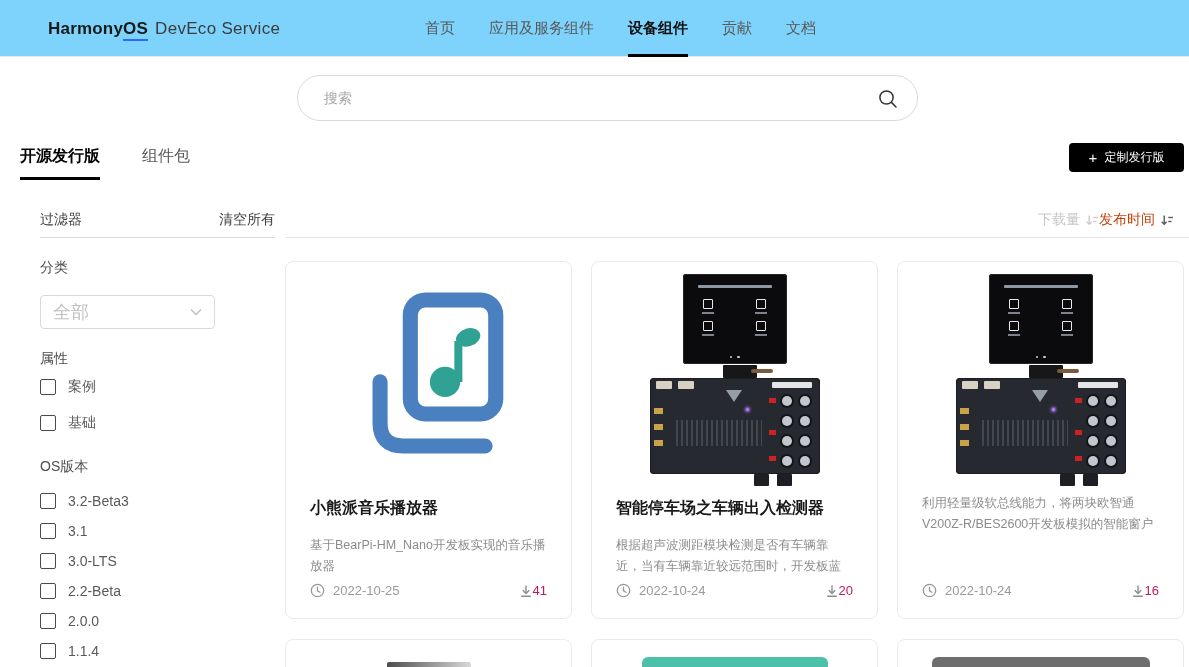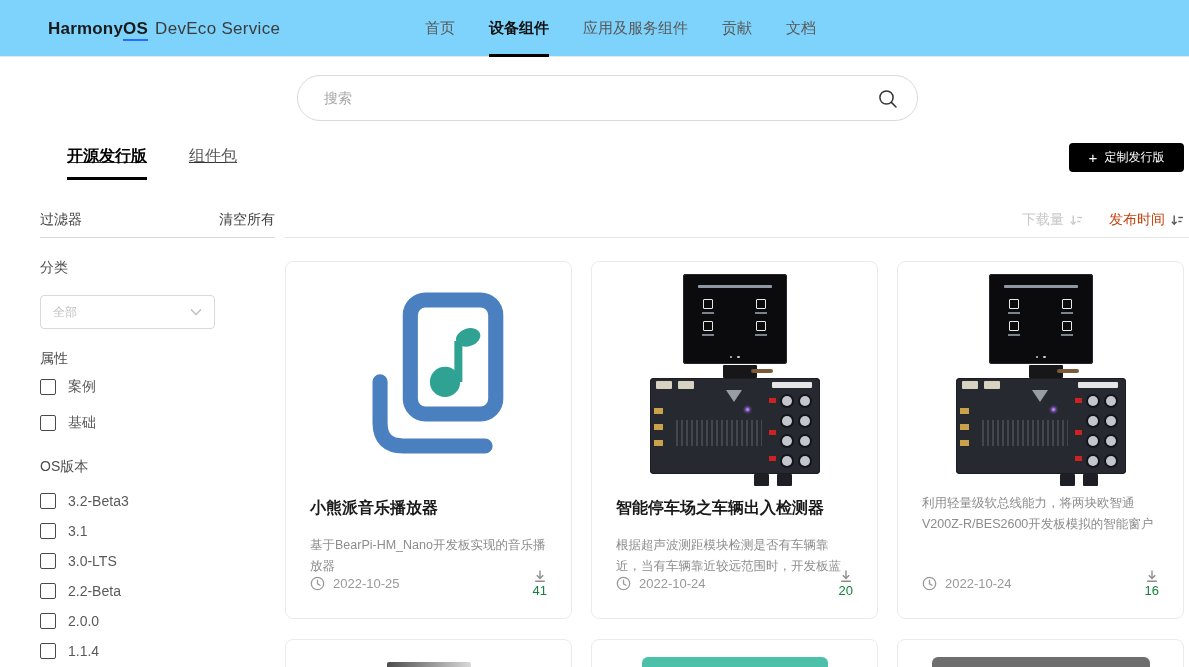--- a/index.html
+++ b/index.html
@@ -20,21 +20,21 @@
   
   .search-row { padding:18px 0 19px 297px; }
   .search-pill { position:relative; width:621px; height:46px; border:1px solid #d9d9d9;
     border-radius:23px; background:#fff; display:flex; align-items:center; }
   .search-pill input { border:none; outline:none; background:transparent; flex:1;
     margin:0 48px 0 26px; font-size:14px; color:#333; font-family:inherit; }
   .search-pill input::placeholder { color:#a6a6a6; }
   .search-icon-btn { position:absolute; right:18px; top:12px; width:22px; height:22px; cursor:pointer; }
 
   
-  .tabs-row { position:relative; height:40px; padding-left:67px;text-decoration:underline; }
+  .tabs-row { position:relative; height:40px; padding-left:20px; }
   .tabs { display:flex; gap:42px; height:100%; }
   .tab { font-size:16px; color:#595959; display:flex; align-items:flex-start; padding-top:6px;
     height:100%; cursor:pointer; border-bottom:3px solid transparent; }
   .tab.active { color:#000; font-weight:bold; border-bottom-color:#000; }
   .custom-btn { position:absolute; right:5px; top:3px; width:115px; height:29px; background:#000;
     color:#fff; border:none; border-radius:4px; font-size:12px; display:flex; align-items:center;
     justify-content:center; gap:7px; cursor:pointer; font-family:inherit; }
   .custom-btn .plus { font-size:15px; font-weight:400; line-height:1; }
 
   
@@ -43,46 +43,46 @@
   .content { margin-left:10px; width:904px; flex:none; }
 
   
   .filter-head { display:flex; justify-content:space-between; align-items:center; height:20px; }
   .filter-title { font-size:14px; color:#404040; }
   .clear-all { font-size:14px; color:#404040; cursor:pointer; }
   .side-divider { border-bottom:1px solid #d9d9d9; margin-top:7px; }
   .group-label { font-size:14px; color:#4d4d4d; margin-top:21px; }
   .select-box { margin-top:18px; width:175px; height:34px; border:1px solid #d9d9d9; border-radius:4px;
     display:flex; align-items:center; justify-content:space-between; padding:0 12px; cursor:pointer; }
-  .select-box .sel-val { font-size:12px; color:#bfbfbf; }
+  .select-box .sel-val { font-size:18px; color:#bfbfbf; }
   .cb-row { display:flex; align-items:center; gap:12px; height:22px; margin-top:8px; cursor:pointer; }
   .cb-row.first { margin-top:14px; }
   .cb { width:16px; height:16px; border:1.5px solid #4a4a4a; border-radius:2px; background:#fff; flex:none; }
   .cb-label { font-size:14px; color:#595959; }
   .group-label.os { margin-top:24px; }
 
   
-  .sort-row { height:20px; display:flex; justify-content:flex-end; align-items:center; gap:26px; padding-right:5px; }
+  .sort-row { height:20px; display:flex; justify-content:flex-end; align-items:center; padding-right:15px; }
   .sort-item { display:flex; align-items:center; gap:5px; font-size:14px; cursor:pointer; }
   .sort-item.inactive { color:#c9c9c9; }
   .sort-item.active { color:#c2410c; }
   .content-divider { border-bottom:1px solid #e5e5e5; margin-top:7px; }
 
   
   .cards-grid { display:flex; gap:19px; margin-top:23px; }
   .card { width:287px; height:358px; border:1px solid #ebebeb; border-radius:8px; background:#fff;
     position:relative; cursor:pointer; overflow:hidden; }
   .card-img-area { height:222px; display:flex; align-items:center; justify-content:center; }
   .card-title { font-size:16px; font-weight:bold; color:#1a1a1a; margin:14px 24px 16px; }
   .card-desc { font-size:12.5px; color:#8c8c8c; margin:9px 24px 0; line-height:21px;
     max-height:42px; overflow:hidden; }
   .card-footer { position:absolute; left:24px; right:24px; bottom:20px; display:flex;
     justify-content:space-between; align-items:center; }
   .meta { display:flex; align-items:center; gap:8px; font-size:13px; color:#999; }
-  .meta.dl { color:#15803d; gap:0;flex-direction:column; }
+  .meta.dl { color:#be185d; gap:0; }
 
   
   .board-illo { display:flex; flex-direction:column; align-items:center; margin-top:14px; }
   .screen { width:104px; height:90px; background:#0b0b0e; border-radius:3px; position:relative;
     padding:9px 14px 0; box-shadow:0 0 0 1px #26262a inset; }
   .screen-titlebar { height:3px; background:#8f98a2; width:74px; margin:2px auto 0; border-radius:1px; }
   .screen-grid { display:grid; grid-template-columns:1fr 1fr; gap:12px 30px; justify-items:center; margin-top:11px; }
   .screen-ic { width:10px; height:10px; border:1.3px solid #e8e8e8; border-radius:1px; position:relative; }
   .screen-ic::after { content:""; position:absolute; left:-2px; right:-2px; bottom:-6px; height:2px; background:#7d838c; }
   .screen-dots { position:absolute; bottom:6px; left:0; right:0; display:flex; justify-content:center; gap:5px; }
@@ -119,22 +119,22 @@
 </head>
 <body>
 
 <header class="topbar">
   <div class="logo">
     <span class="brand"><span>Harmony</span><span class="os-underline">OS</span></span>
     <span class="suffix">DevEco Service</span>
   </div>
   <nav class="topnav">
     <div class="nav-item">首页</div>
+    <div class="nav-item">应用及服务组件</div>
     <div class="nav-item active">设备组件</div>
-    <div class="nav-item">应用及服务组件</div>
     <div class="nav-item">贡献</div>
     <div class="nav-item">文档</div>
   </nav>
 </header>
 
 <div class="search-row">
   <div class="search-pill">
     <input type="text" placeholder="搜索" style="">
     <span class="search-icon-btn">
       <svg width="22" height="22" viewBox="0 0 22 22">

